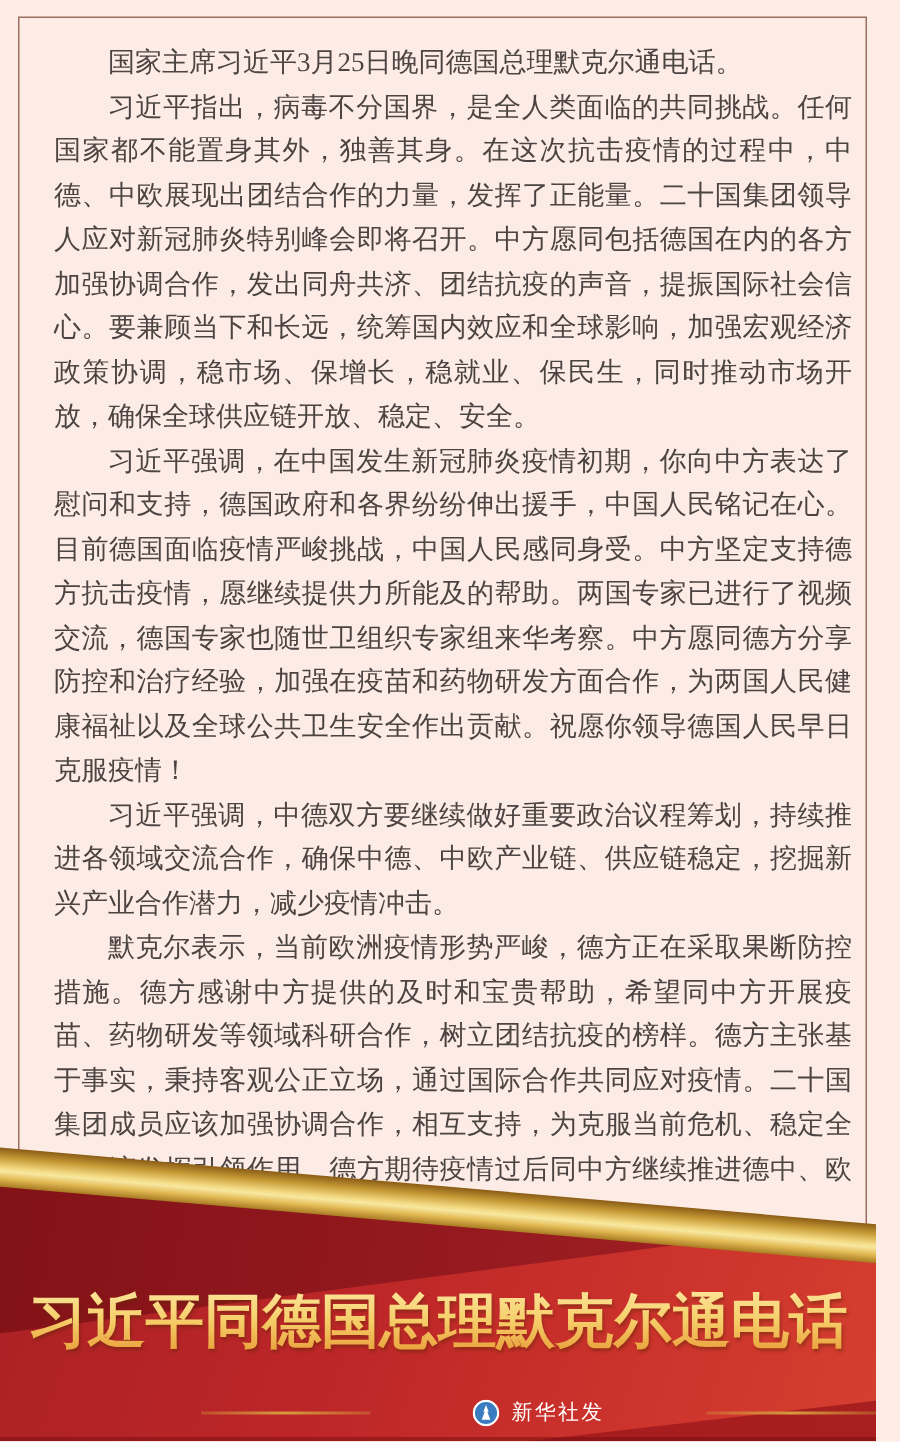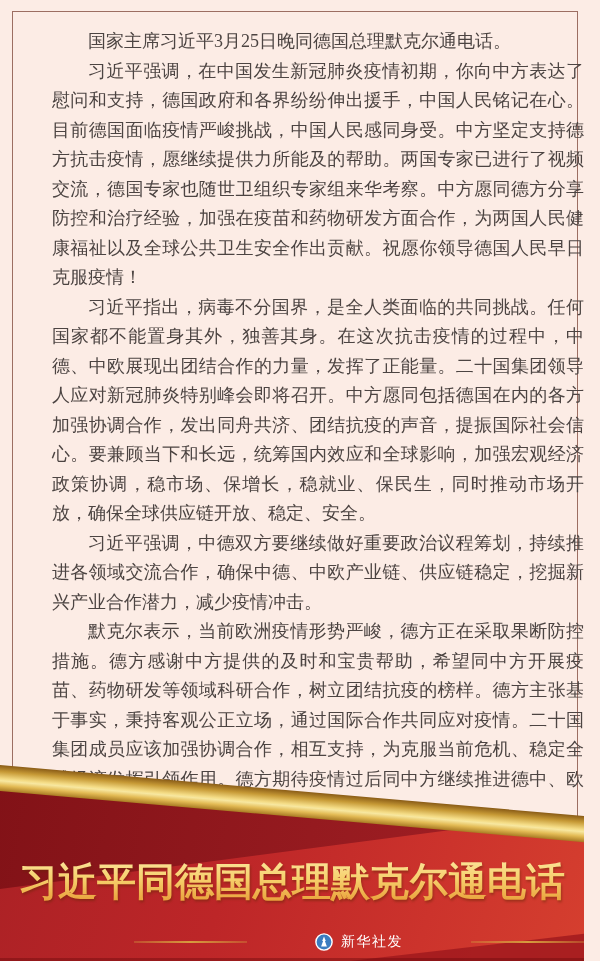--- a/index.html
+++ b/index.html
@@ -21,21 +21,20 @@
     pointer-events: none;
   }
   .article {
     position: absolute;
     left: 36px; top: 27px;
     width: 532px;
     font-size: 18px;
     line-height: 29.5px;
     color: #4c4442;
     text-align: justify;
-    margin-left: 16px;
   }
   .article p {
     margin: 0;
     text-indent: 2em;
   }
   
   .banner {
     position: absolute;
     left: 0; top: 760px;
     width: 584px; height: 201px;
@@ -130,22 +129,22 @@
 </style>
 </head>
 <body>
 
 <div class="page">
 
   <div class="frame"></div>
 
   <div class="article">
     <p>国家主席习近平3月25日晚同德国总理默克尔通电话。</p>
+    <p>习近平指出，病毒不分国界，是全人类面临的共同挑战。任何国家都不能置身其外，独善其身。在这次抗击疫情的过程中，中德、中欧展现出团结合作的力量，发挥了正能量。二十国集团领导人应对新冠肺炎特别峰会即将召开。中方愿同包括德国在内的各方加强协调合作，发出同舟共济、团结抗疫的声音，提振国际社会信心。要兼顾当下和长远，统筹国内效应和全球影响，加强宏观经济政策协调，稳市场、保增长，稳就业、保民生，同时推动市场开放，确保全球供应链开放、稳定、安全。</p>
     <p>习近平强调，在中国发生新冠肺炎疫情初期，你向中方表达了慰问和支持，德国政府和各界纷纷伸出援手，中国人民铭记在心。目前德国面临疫情严峻挑战，中国人民感同身受。中方坚定支持德方抗击疫情，愿继续提供力所能及的帮助。两国专家已进行了视频交流，德国专家也随世卫组织专家组来华考察。中方愿同德方分享防控和治疗经验，加强在疫苗和药物研发方面合作，为两国人民健康福祉以及全球公共卫生安全作出贡献。祝愿你领导德国人民早日克服疫情！</p>
-    <p>习近平指出，病毒不分国界，是全人类面临的共同挑战。任何国家都不能置身其外，独善其身。在这次抗击疫情的过程中，中德、中欧展现出团结合作的力量，发挥了正能量。二十国集团领导人应对新冠肺炎特别峰会即将召开。中方愿同包括德国在内的各方加强协调合作，发出同舟共济、团结抗疫的声音，提振国际社会信心。要兼顾当下和长远，统筹国内效应和全球影响，加强宏观经济政策协调，稳市场、保增长，稳就业、保民生，同时推动市场开放，确保全球供应链开放、稳定、安全。</p>
     <p>习近平强调，中德双方要继续做好重要政治议程筹划，持续推进各领域交流合作，确保中德、中欧产业链、供应链稳定，挖掘新兴产业合作潜力，减少疫情冲击。</p>
     <p>默克尔表示，当前欧洲疫情形势严峻，德方正在采取果断防控措施。德方感谢中方提供的及时和宝贵帮助，希望同中方开展疫苗、药物研发等领域科研合作，树立团结抗疫的榜样。德方主张基于事实，秉持客观公正立场，通过国际合作共同应对疫情。二十国集团成员应该加强协调合作，相互支持，为克服当前危机、稳定全球经济发挥引领作用。德方期待疫情过后同中方继续推进德中、欧中重要交往合作。</p>
   </div>
 
   <div class="banner">
     <div class="red-shape"></div>
     <div class="dark-wedge"></div>
     <div class="corner-wedge"></div>
     <div class="gold-ribbon"></div>
     <div class="bottom-edge"></div>

